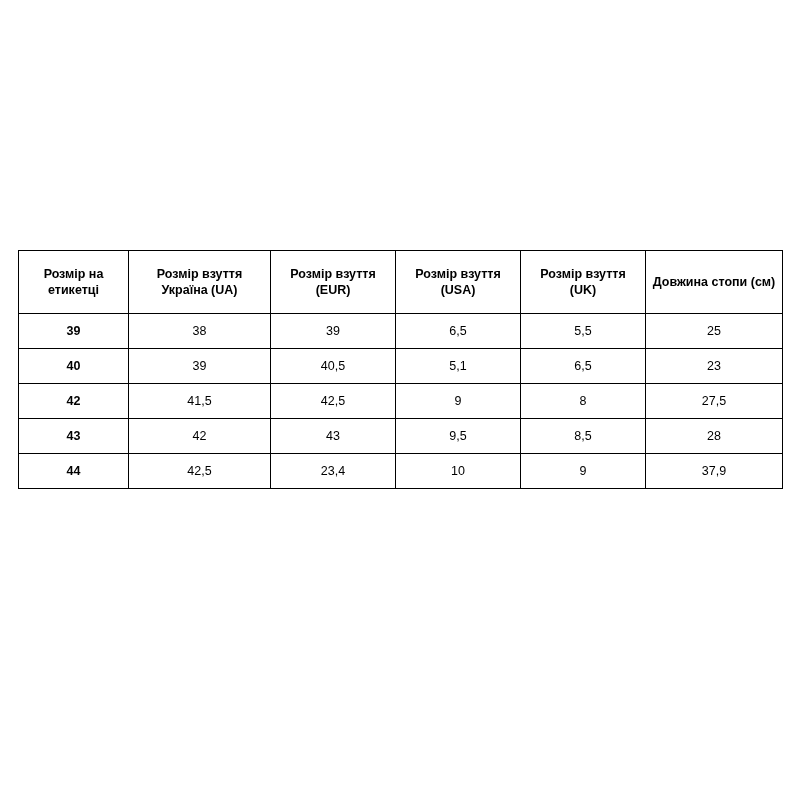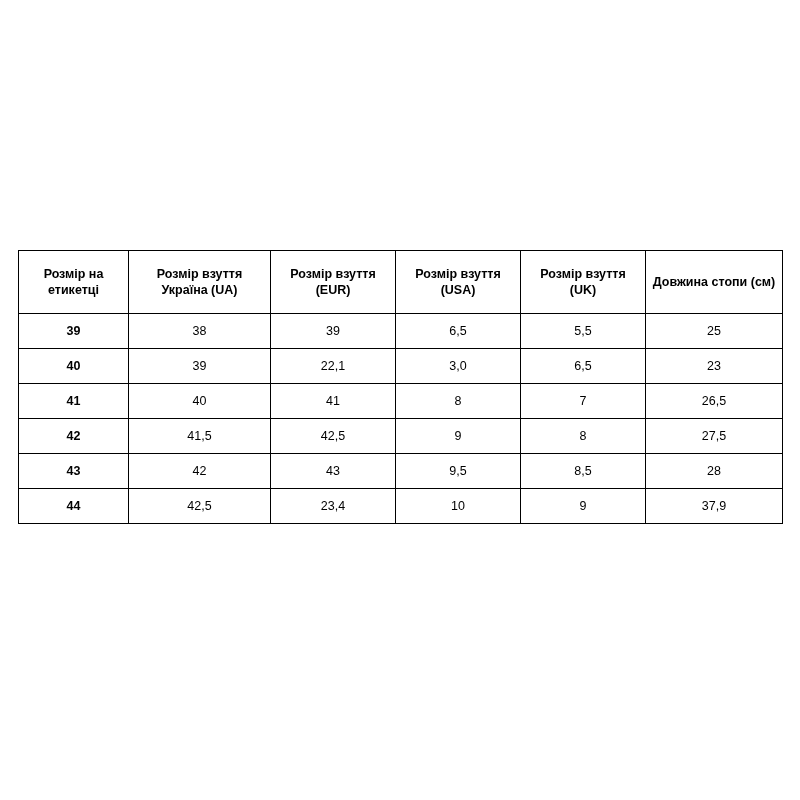--- a/index.html
+++ b/index.html
@@ -88,32 +88,24 @@
           <td class="label-col">39</td>
           <td>38</td>
           <td>39</td>
           <td>6,5</td>
           <td>5,5</td>
           <td>25</td>
         </tr>
         <tr>
           <td class="label-col">40</td>
           <td>39</td>
-          <td>22,1</td>
-          <td>3,0</td>
+          <td>40,5</td>
+          <td>5,1</td>
           <td>6,5</td>
           <td>23</td>
-        </tr>
-        <tr>
-          <td class="label-col">41</td>
-          <td>40</td>
-          <td>41</td>
-          <td>8</td>
-          <td>7</td>
-          <td>26,5</td>
         </tr>
         <tr>
           <td class="label-col">42</td>
           <td>41,5</td>
           <td>42,5</td>
           <td>9</td>
           <td>8</td>
           <td>27,5</td>
         </tr>
         <tr>

